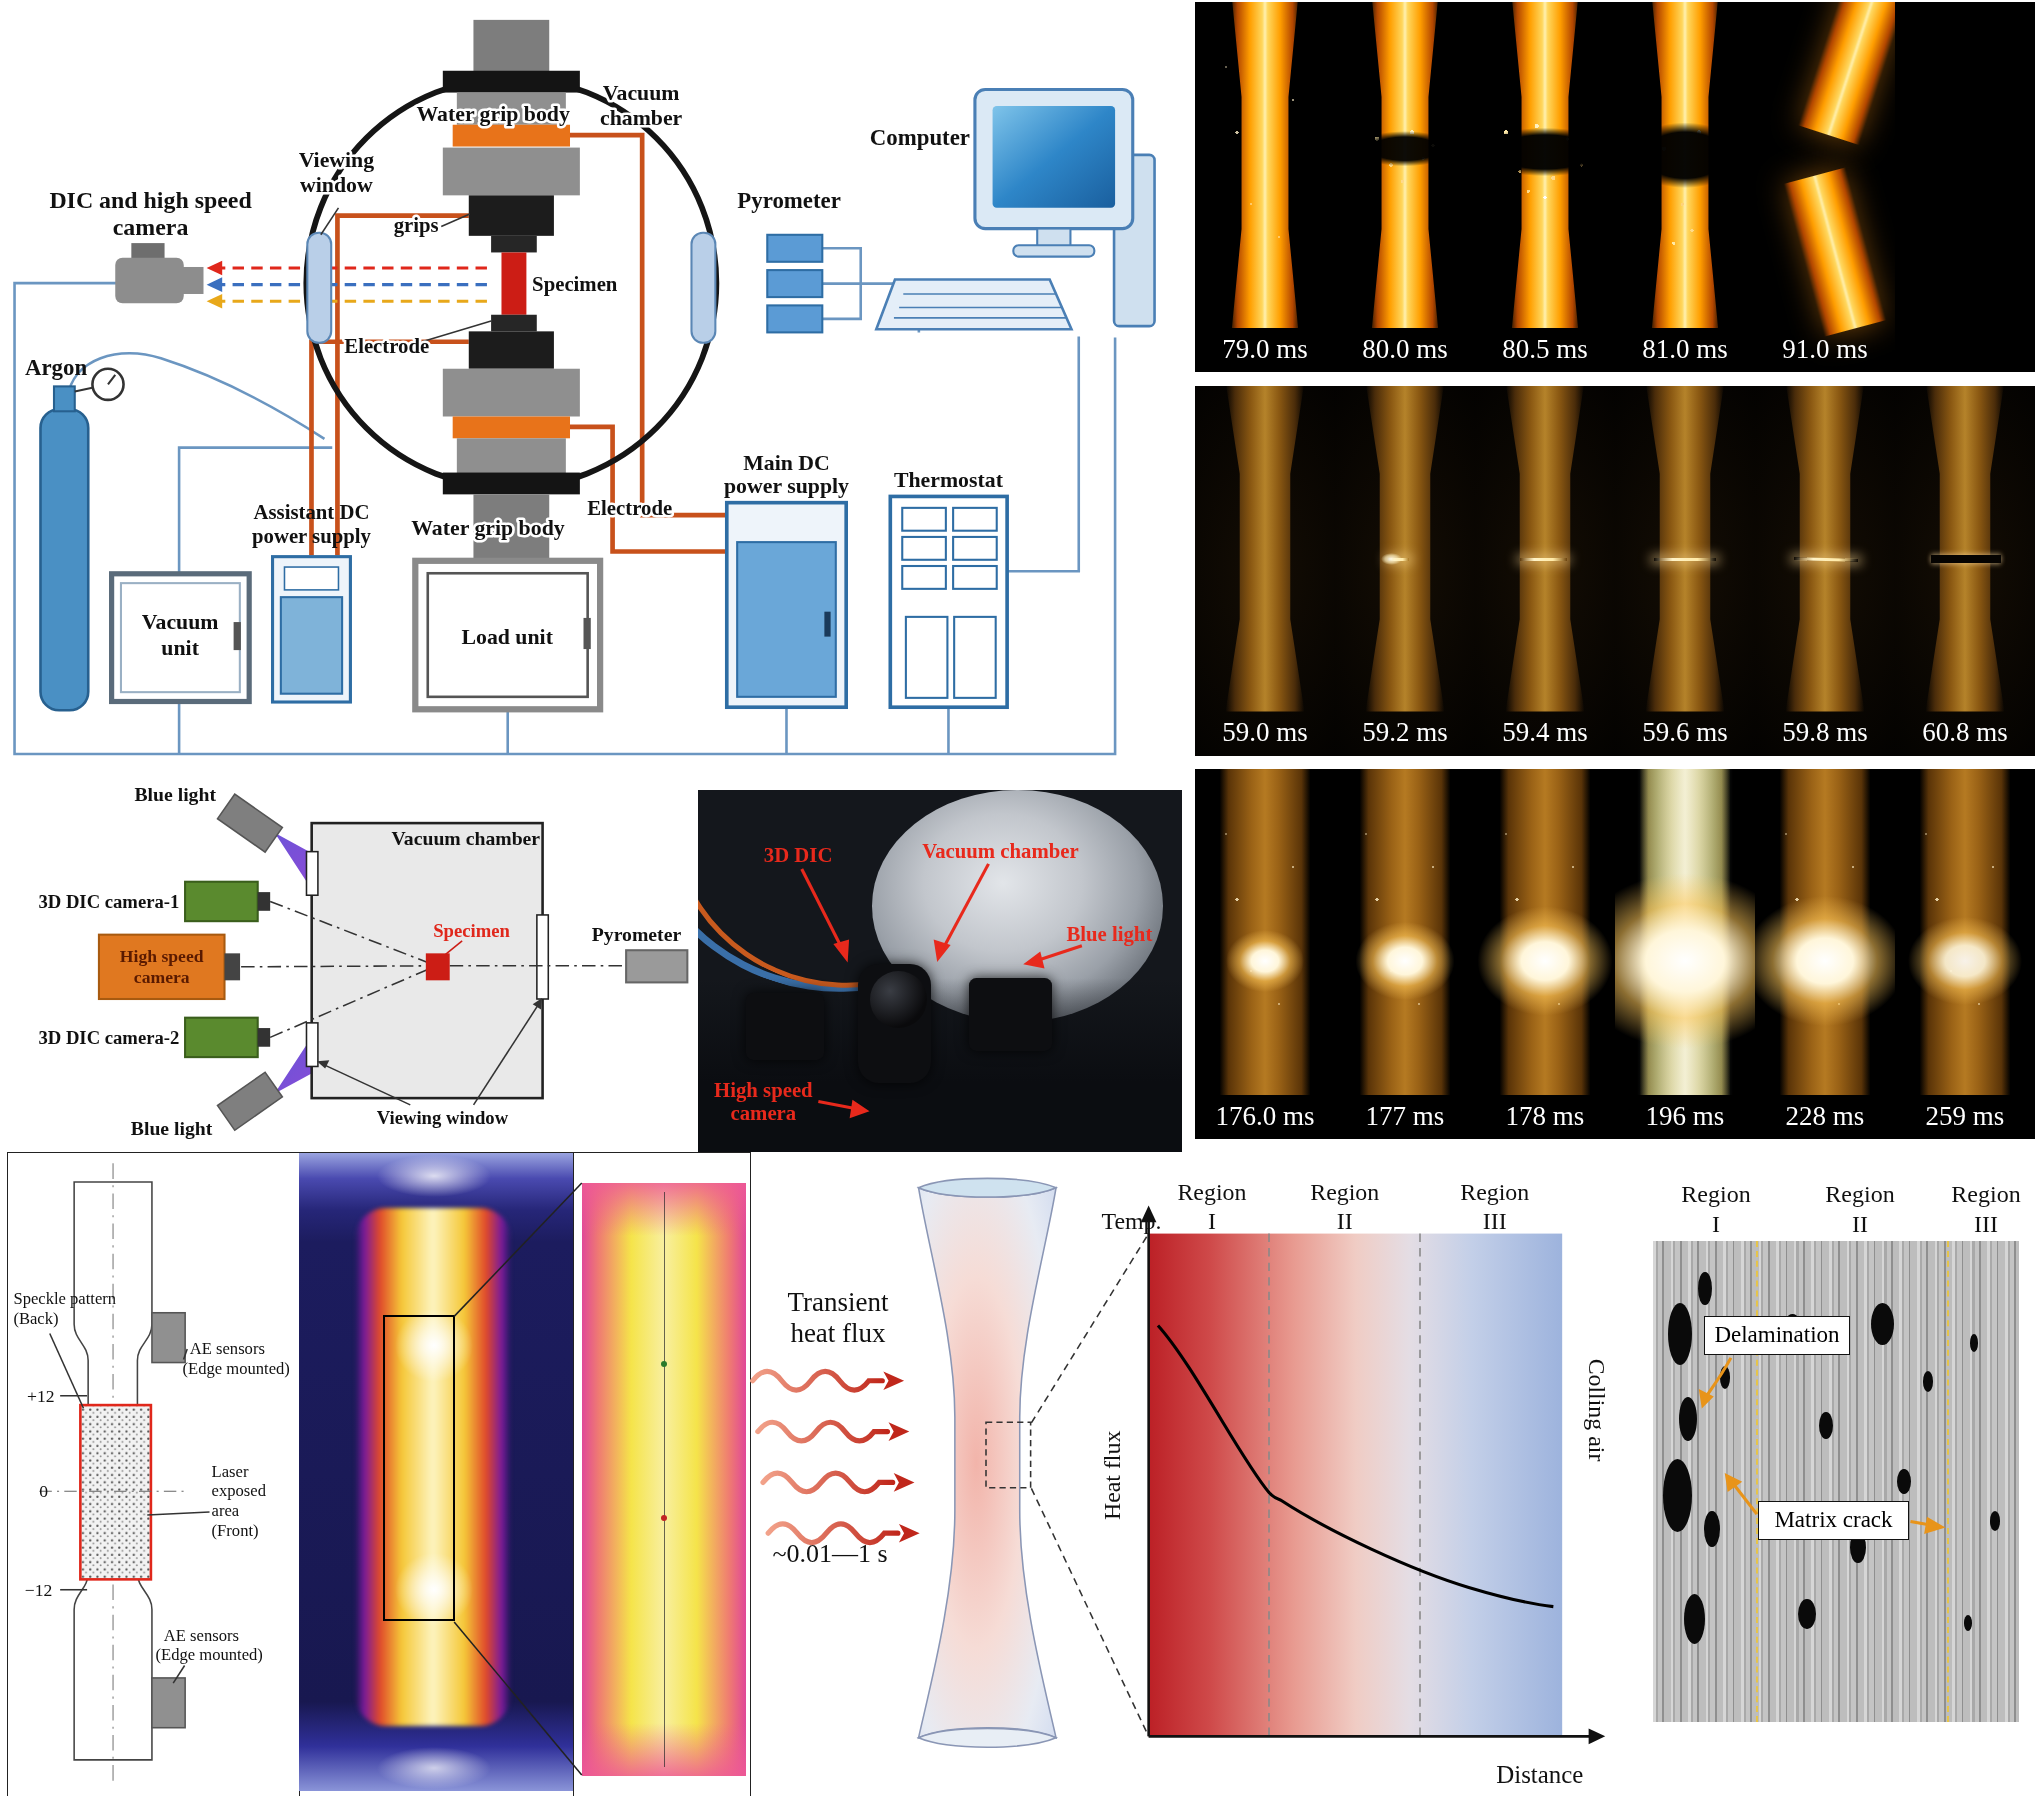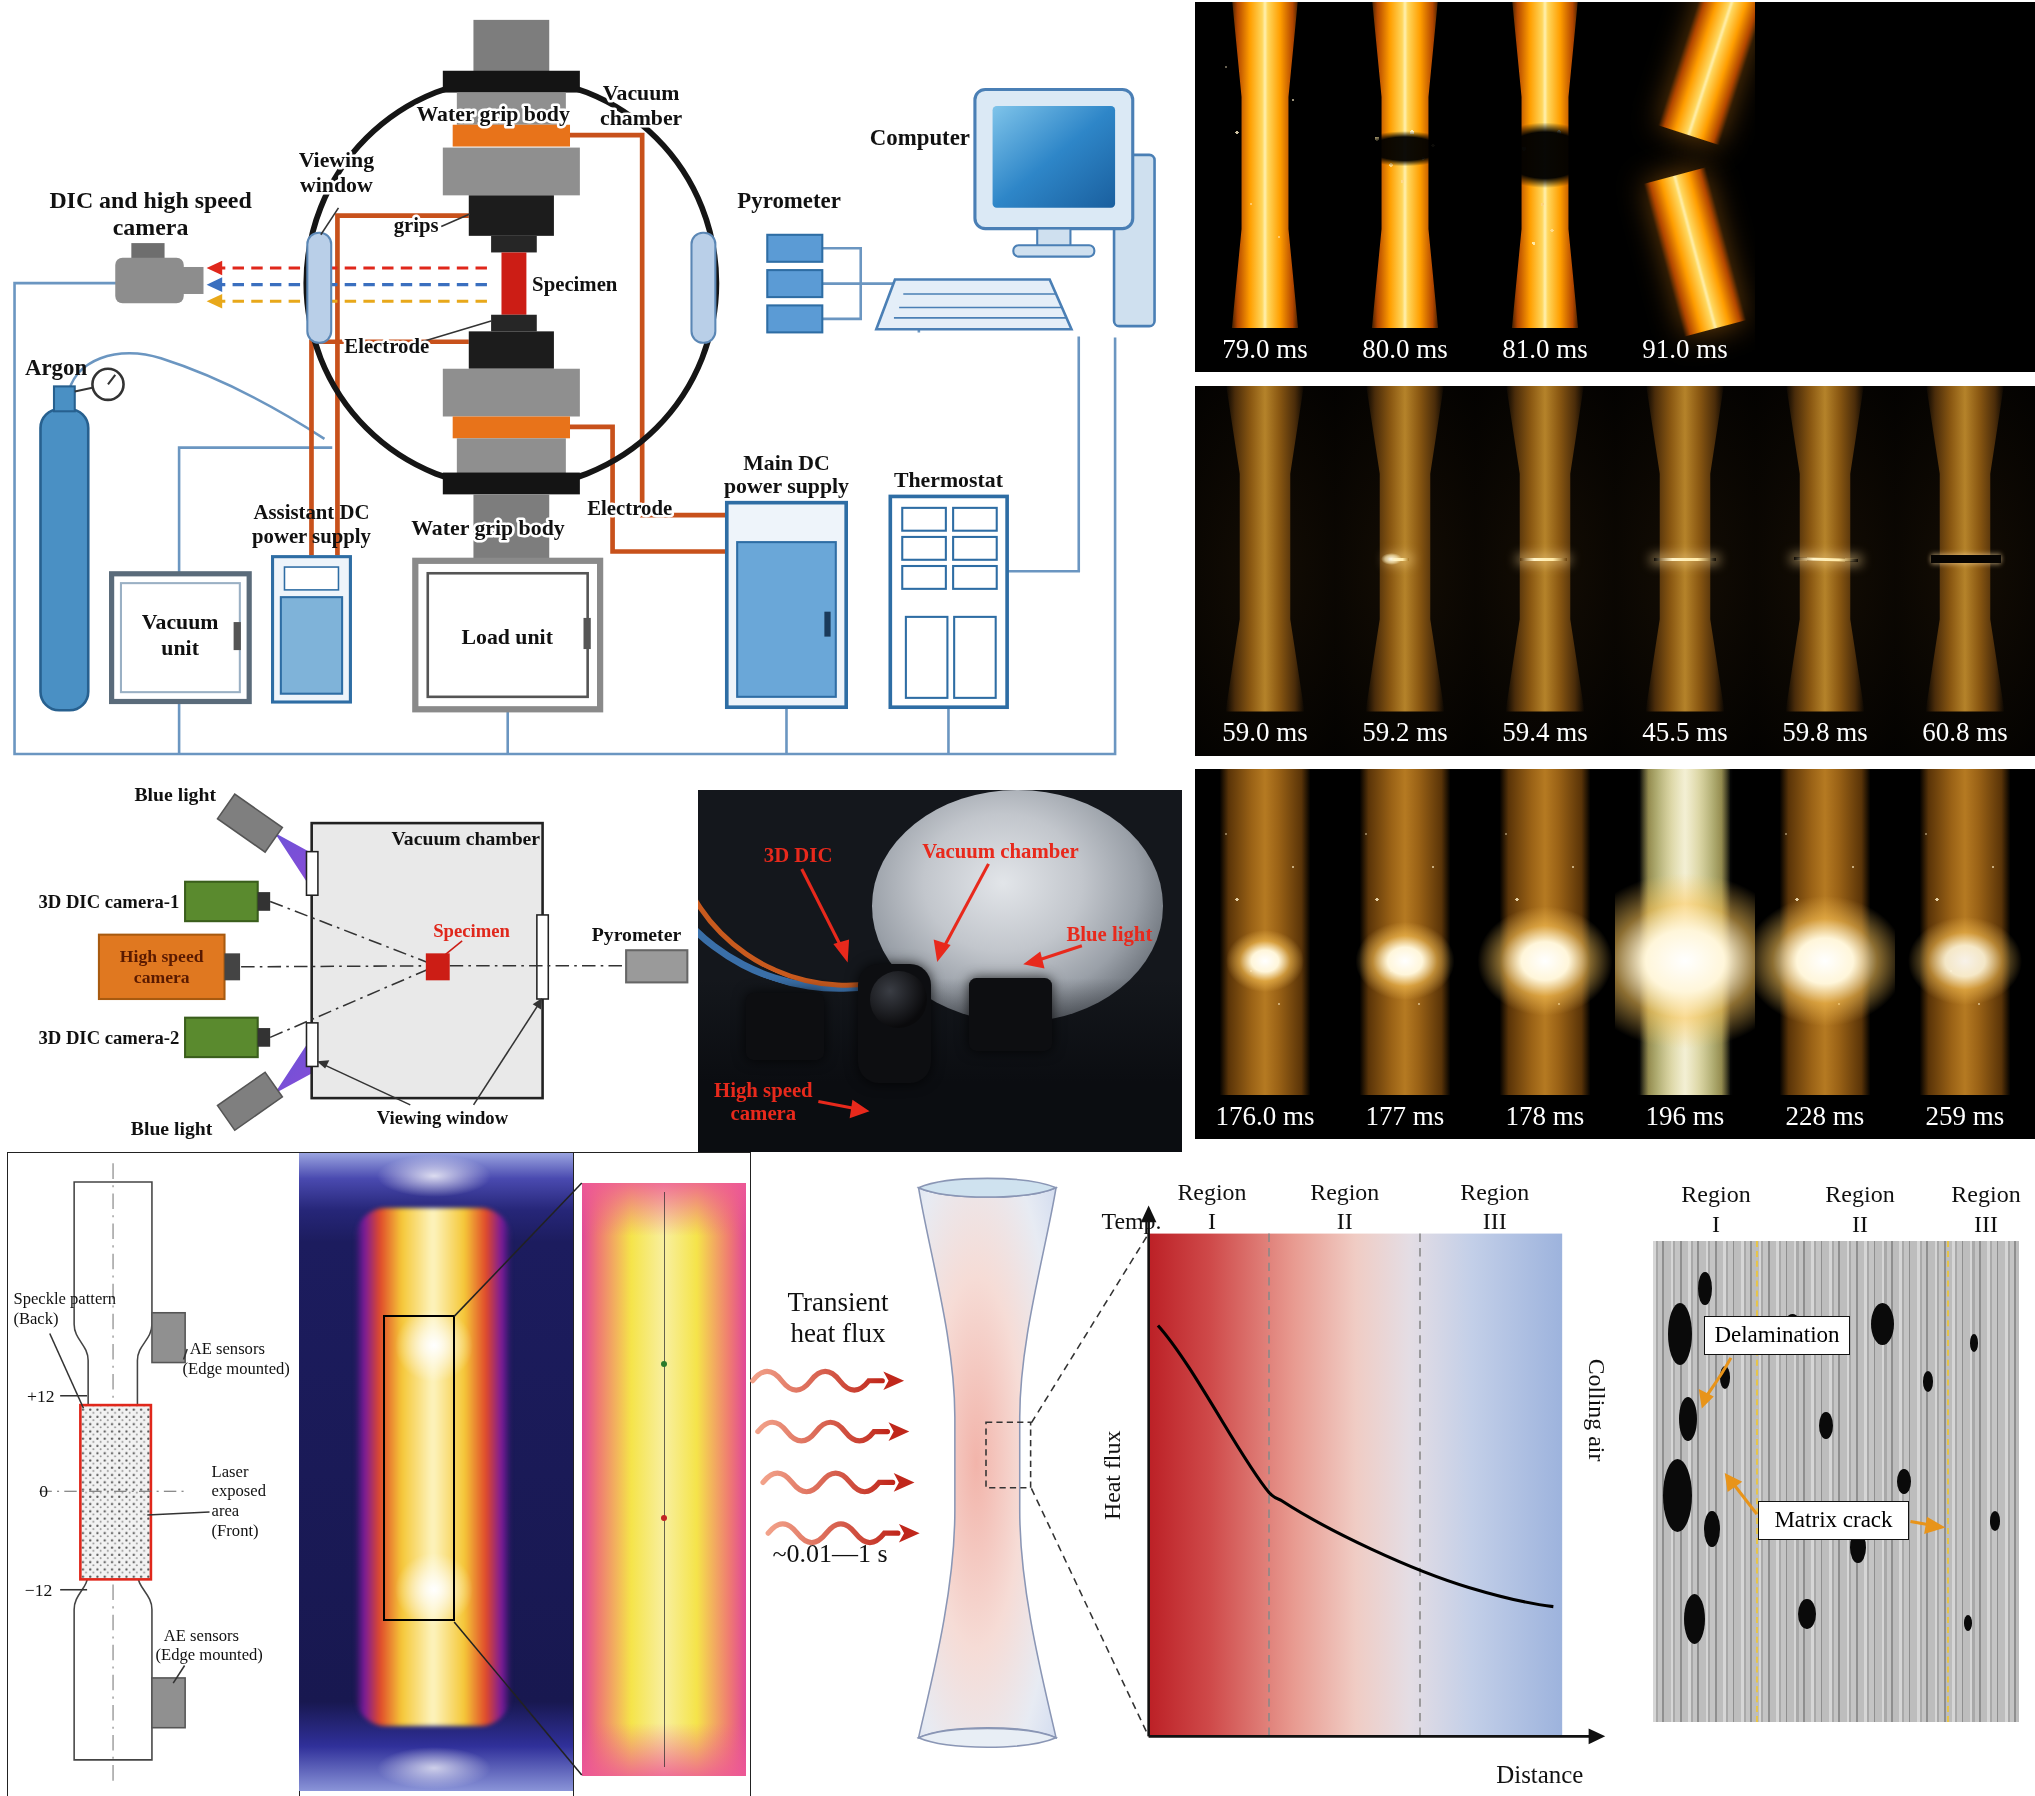--- a/index.html
+++ b/index.html
@@ -313,20 +313,25 @@
           <div class="dust"></div>
           <div class="time">79.0 ms</div>
         </div>
     <div class="frame">
           <div class="bar bar1 goldgrad"></div>
           <div class="frac frac-b"></div>
           <div class="time">80.0 ms</div>
         </div>
     <div class="frame">
           <div class="bar bar1 goldgrad"></div>
+          <div class="frac frac-c"></div>
+          <div class="time">80.5 ms</div>
+        </div>
+    <div class="frame">
+          <div class="bar bar1 goldgrad"></div>
           <div class="frac frac-d"></div>
           <div class="time">81.0 ms</div>
         </div>
     <div class="frame">
           <div class="piece p-top goldgrad"></div>
           <div class="piece p-bot goldgrad"></div>
           <div class="time">91.0 ms</div>
         </div>
   </div>
   <div class="seq-row row2">
@@ -341,21 +346,21 @@
           <div class="time">59.2 ms</div>
         </div>
     <div class="frame">
           <div class="bar bar2"></div>
           <div class="crack2 ck-b"></div>
           <div class="time">59.4 ms</div>
         </div>
     <div class="frame">
           <div class="bar bar2"></div>
           <div class="crack2 ck-c"></div>
-          <div class="time">45.5 ms</div>
+          <div class="time">59.6 ms</div>
         </div>
     <div class="frame">
           <div class="bar bar2"></div>
           <div class="crack2 ck-d"></div>
           <div class="time">59.8 ms</div>
         </div>
     <div class="frame">
           <div class="bar bar2"></div>
           <div class="gap2"></div>
           <div class="time">60.8 ms</div>

